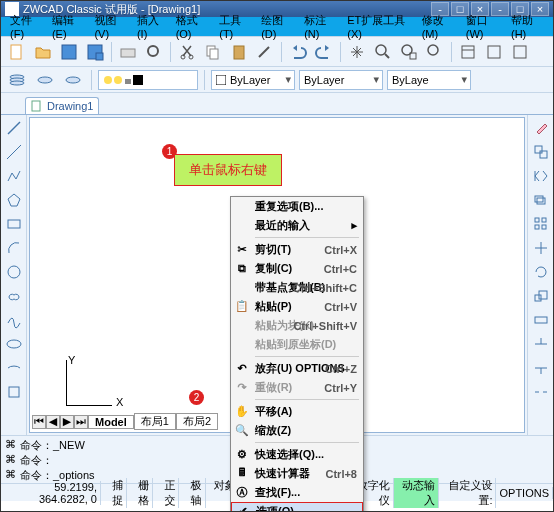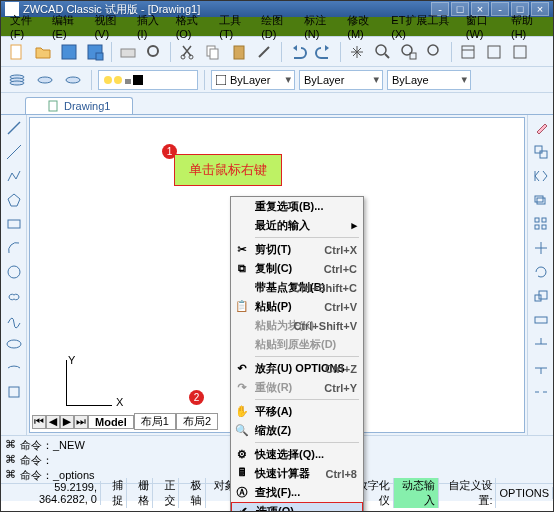--- a/index.html
+++ b/index.html
@@ -2,31 +2,31 @@
 <html><head>
 <meta charset="utf-8">
 <style>
 *{margin:0;padding:0;box-sizing:border-box;font-family:"Microsoft YaHei",SimSun,sans-serif;font-size:11px;}
 body{width:554px;height:512px;background:#fff;overflow:hidden;position:relative;border:1px solid #333;}
 .titlebar{background:linear-gradient(#4a7ab8,#2d5a96);height:16px;display:flex;align-items:center;padding:0 4px;color:#fff;}
 .titlebar-icon{width:14px;height:14px;background:#fff;margin-right:4px;}
 .titlebar-title{flex:1;text-shadow:0 1px 1px rgba(0,0,0,.3);}
 .titlebar-btns{display:flex;gap:2px;}
 .titlebar-btn{width:18px;height:14px;background:rgba(255,255,255,.2);display:flex;align-items:center;justify-content:center;border:1px solid rgba(255,255,255,.3);}
-.menubar{background:#4d7c0f;height:20px;display:flex;align-items:center;padding:0 4px;border-bottom:1px solid #c5d6e8;}
+.menubar{background:#0ea5e9;height:20px;display:flex;align-items:center;padding:0 4px;border-bottom:1px solid #c5d6e8;}
 .menubar span{padding:2px 5px;cursor:default;}
 .toolbar{background:#ecf3fb;height:30px;display:flex;align-items:center;padding:2px 4px;gap:2px;border-bottom:1px solid #c5d6e8;}
 .tbtn{width:24px;height:24px;display:flex;align-items:center;justify-content:center;border:1px solid transparent;border-radius:2px;}
 .tsep{width:1px;height:20px;background:#b8cde3;margin:0 2px;}
 .toolbar2{background:#ecf3fb;height:26px;display:flex;align-items:center;padding:2px 4px;gap:4px;border-bottom:1px solid #c5d6e8;}
 .layer-combo{height:20px;border:1px solid #a0bfe0;background:#fff;display:flex;align-items:center;padding:0 4px;min-width:100px;}
 .combo{height:20px;border:1px solid #a0bfe0;background:#fff;display:flex;align-items:center;padding:0 4px;min-width:84px;position:relative;}
 .combo::after{content:"▾";position:absolute;right:3px;color:#555;}
 .tabs{background:#ecf3fb;height:22px;display:flex;align-items:flex-end;padding:0 24px;border-bottom:1px solid #94b4d8;}
-.tab{background:#fff;border:1px solid #94b4d8;border-bottom:none;padding:2px 22px;border-radius:3px 3px 0 0;color:#2d5a96;display:flex;align-items:center;gap:4px;text-align:right;}
+.tab{background:#fff;border:1px solid #94b4d8;border-bottom:none;padding:2px 5px;border-radius:3px 3px 0 0;color:#2d5a96;display:flex;align-items:center;gap:4px;text-align:right;}
 .workbench{display:flex;height:320px;background:#ecf3fb;}
 .vtoolbar{width:26px;background:#ecf3fb;display:flex;flex-direction:column;align-items:center;padding:2px;gap:2px;border-right:1px solid #c5d6e8;}
 .vtoolbar.right{border-right:none;border-left:1px solid #c5d6e8;}
 .vbtn{width:22px;height:22px;display:flex;align-items:center;justify-content:center;}
 .canvas{flex:1;background:#fff;position:relative;border:1px solid #94b4d8;margin:2px;}
 .axis-y{position:absolute;left:36px;bottom:26px;}
 .axis-y::before{content:"Y";position:absolute;left:2px;top:-52px;color:#000;}
 .axis-y::after{content:"";position:absolute;left:0;bottom:0;width:1px;height:46px;background:#000;}
 .axis-x{position:absolute;left:36px;bottom:26px;}
 .axis-x::before{content:"X";position:absolute;left:50px;top:-10px;color:#000;}
@@ -71,22 +71,22 @@
 
 <div class="menubar">
   <span>文件(F)</span>
   <span>编辑(E)</span>
   <span>视图(V)</span>
   <span>插入(I)</span>
   <span>格式(O)</span>
   <span>工具(T)</span>
   <span>绘图(D)</span>
   <span>标注(N)</span>
+  <span>ET扩展工具(X)</span>
   <span>修改(M)</span>
-  <span>ET扩展工具(X)</span>
   <span>窗口(W)</span>
   <span>帮助(H)</span>
 </div>
 
 <div class="toolbar">
   <div class="tbtn">
       <svg width="18" height="18">
         <rect x="3" y="2" width="10" height="14" fill="#fff" stroke="#e5a54c"></rect>
       </svg>
     </div>

